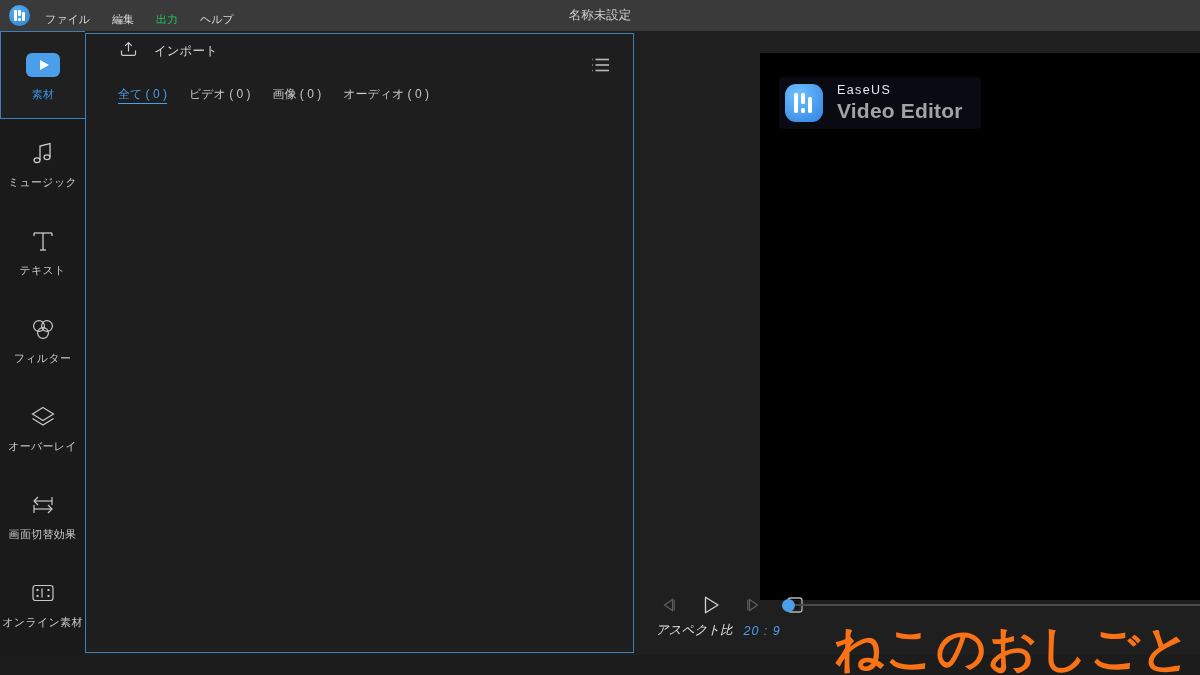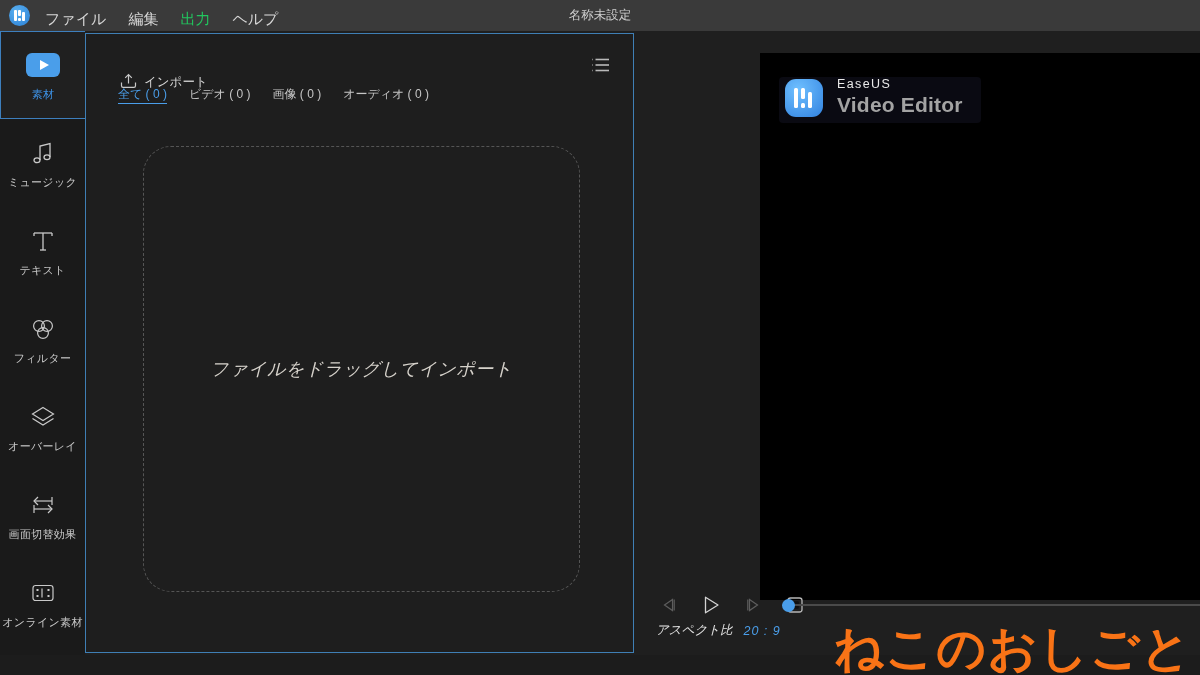--- a/index.html
+++ b/index.html
@@ -23,21 +23,21 @@
     margin-left: 9px; position: relative; flex: 0 0 auto;
   }
   .logo-circle i { position: absolute; background: #ffffff; border-radius: 1px; }
   .logo-circle i.b1 { left: 5px;  top: 5px;  width: 2.5px; height: 11px; }
   .logo-circle i.b2 { left: 9px;  top: 5px;  width: 2.5px; height: 6px; }
   .logo-circle i.b3 { left: 9px;  top: 13px; width: 2.5px; height: 3px; }
   .logo-circle i.b4 { left: 13px; top: 7px;  width: 2.5px; height: 9px; }
 
   .menubar { display: flex; align-items: center; margin-left: 14px; gap: 20px; }
   .menu-item {
-    font-size: 15px; color: #d8d8d8; cursor: default; padding: 2px 1px; margin-top: 8px;
+    font-size: 11px; color: #d8d8d8; cursor: default; padding: 2px 1px; margin-top: 8px;
   }
   .menu-item.disabled { color: #22c55e; }
 
   .window-title {
     position: absolute; left: 0; right: 0; text-align: center;
     font-size: 12.5px; color: #cfcfcf; pointer-events: none;
   }
 
   
   .rail {
@@ -62,21 +62,21 @@
     border-top: 5.5px solid transparent; border-bottom: 5.5px solid transparent;
     margin-left: 2px;
   }
 
   
   .media-panel {
     position: absolute; left: 85px; top: 33px; width: 549px; height: 620px;
     background: #1e1e1e; border: 1px solid #3f7fb5;
   }
   .import-row {
-    position: absolute; left: 33px; top: 38px; display: flex; align-items: center; gap: 6px;
+    position: absolute; left: 33px; top: 6px; display: flex; align-items: center; gap: 16px; font-family: Liberation Mono, monospace;
   }
   .import-label { font-size: 12.5px; color: #d5d5d5; }
 
   .listview-btn { position: absolute; right: 22px; top: 23px; width: 20px; height: 16px; cursor: default; }
 
   .tabs { position: absolute; left: 32px; top: 52px; display: flex; gap: 22px; }
   .tab { font-size: 12px; color: #c6c6c6; cursor: default; }
   .tab.active { color: #4a9eea; border-bottom: 1.5px solid #4a9eea; }
 
   .dropzone {
@@ -92,22 +92,22 @@
   .preview-panel {
     position: absolute; left: 634px; top: 31px; width: 566px; height: 644px;
     background: #1f1f1f;
   }
   .video-area {
     position: absolute; left: 126px; top: 22px; width: 440px; height: 547px;
     background: #000000; overflow: hidden;
   }
   .brand {
     position: absolute; left: 19px; top: 24px;
-    display: flex; align-items: flex-end; gap: 14px;
-    background: #0a0a12; padding: 0 18px 6px 6px; border-radius: 4px;
+    display: flex; align-items: center; gap: 14px;
+    background: #0a0a12; padding: 6px 18px 6px 6px; border-radius: 4px;
   }
   .brand-chip {
     width: 38px; height: 38px; border-radius: 11px;
     background: radial-gradient(circle at 35% 28%, #6fc0ff, #3182e0);
     position: relative; flex: 0 0 auto;
   }
   .brand-chip i { position: absolute; background: #ffffff; border-radius: 1.5px; }
   .brand-chip i.b1 { left: 9px;  top: 9px;  width: 4px; height: 20px; }
   .brand-chip i.b2 { left: 16px; top: 9px;  width: 4px; height: 11px; }
   .brand-chip i.b3 { left: 16px; top: 24px; width: 4px; height: 5px; }
@@ -277,23 +277,20 @@
       </svg>
     </div>
 
     <div class="tabs">
       <div class="tab active">全て ( 0 )</div>
       <div class="tab">ビデオ ( 0 )</div>
       <div class="tab">画像 ( 0 )</div>
       <div class="tab">オーディオ ( 0 )</div>
     </div>
 
-    <div class="dropzone">
-      <div class="dropzone-text">ファイルをドラッグしてインポート</div>
-    </div>
   </div>
 
   <div class="preview-panel">
 
     <div class="video-area">
       <div class="brand">
         <div class="brand-chip">
           <i class="b1"></i>
             <i class="b2"></i>
             <i class="b3"></i>

